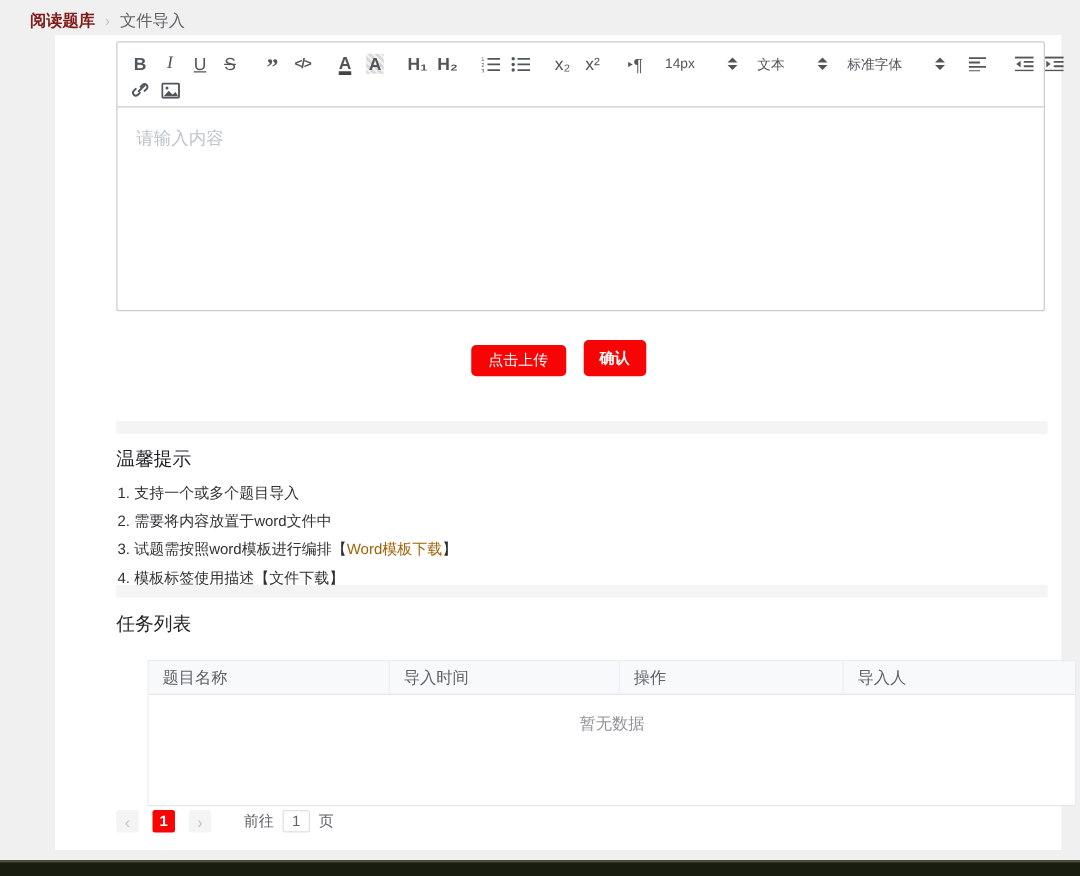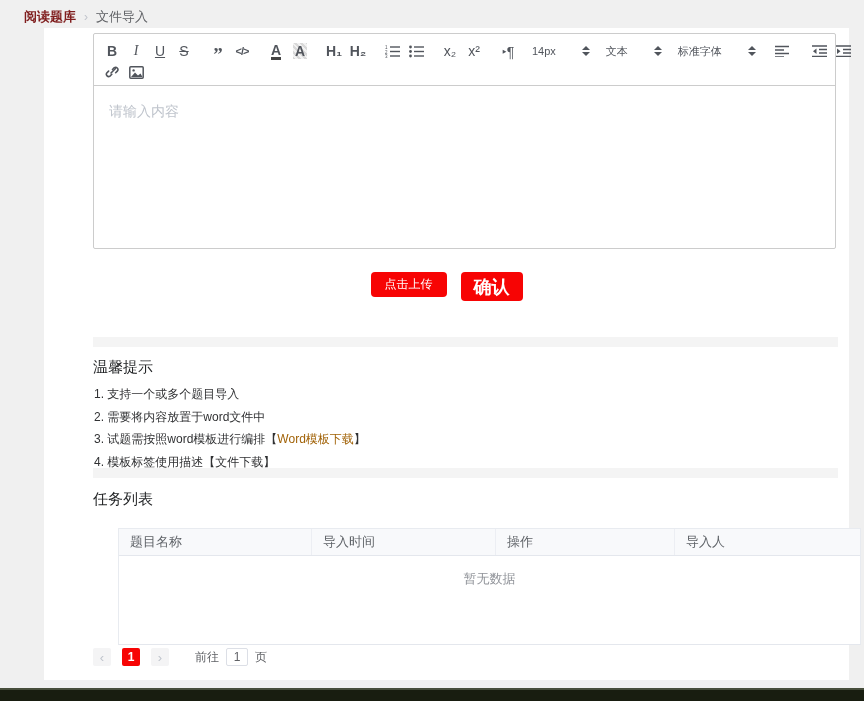--- a/index.html
+++ b/index.html
@@ -39,24 +39,24 @@
   .picker .lbl { white-space:nowrap; }
   .updown { display:inline-flex; flex-direction:column; align-items:center; margin-left:26px; }
   .updown i { display:block; width:0; height:0; border-left:4px solid transparent; border-right:4px solid transparent; }
   .updown .up { border-bottom:4px solid #51555c; margin-bottom:2px; }
   .updown .dn { border-top:4px solid #51555c; }
   .tb-svg { display:inline-flex; }
   .ed-body { position:relative; height:171px; padding:16px 15px; cursor:text; }
   .placeholder { color:#bfc4cc; font-size:14px; }
 
   
-  .btn-row { position:absolute; left:0; top:244px; width:100%; display:flex; justify-content:center; align-items:flex-start; }
+  .btn-row { position:absolute; left:0; top:244px; width:100%; display:flex; justify-content:center; align-items:flex-end; }
   .btn { background:#f70404; color:#fff; border:none; border-radius:4px; cursor:pointer; font-family:"Liberation Sans",sans-serif; }
   .btn-upload { font-size:12px; height:25px; padding:0 14px; margin-right:14px; }
-  .btn-confirm { font-size:18px; font-weight:bold; height:29px; padding:0 13px; }
+  .btn-confirm { font-size:12px; font-weight:bold; height:29px; padding:0 13px; }
 
   
   .divider { position:absolute; left:49px; width:745px; height:10px; background:#f4f4f4; }
   .divider1 { top:309px; }
   .divider2 { top:440px; }
 
   
   .section-title { position:absolute; left:49px; font-size:15px; color:#1f2123; }
   .tips-title { top:330px; }
   .tip { position:absolute; left:50px; font-size:12px; color:#303133; }

